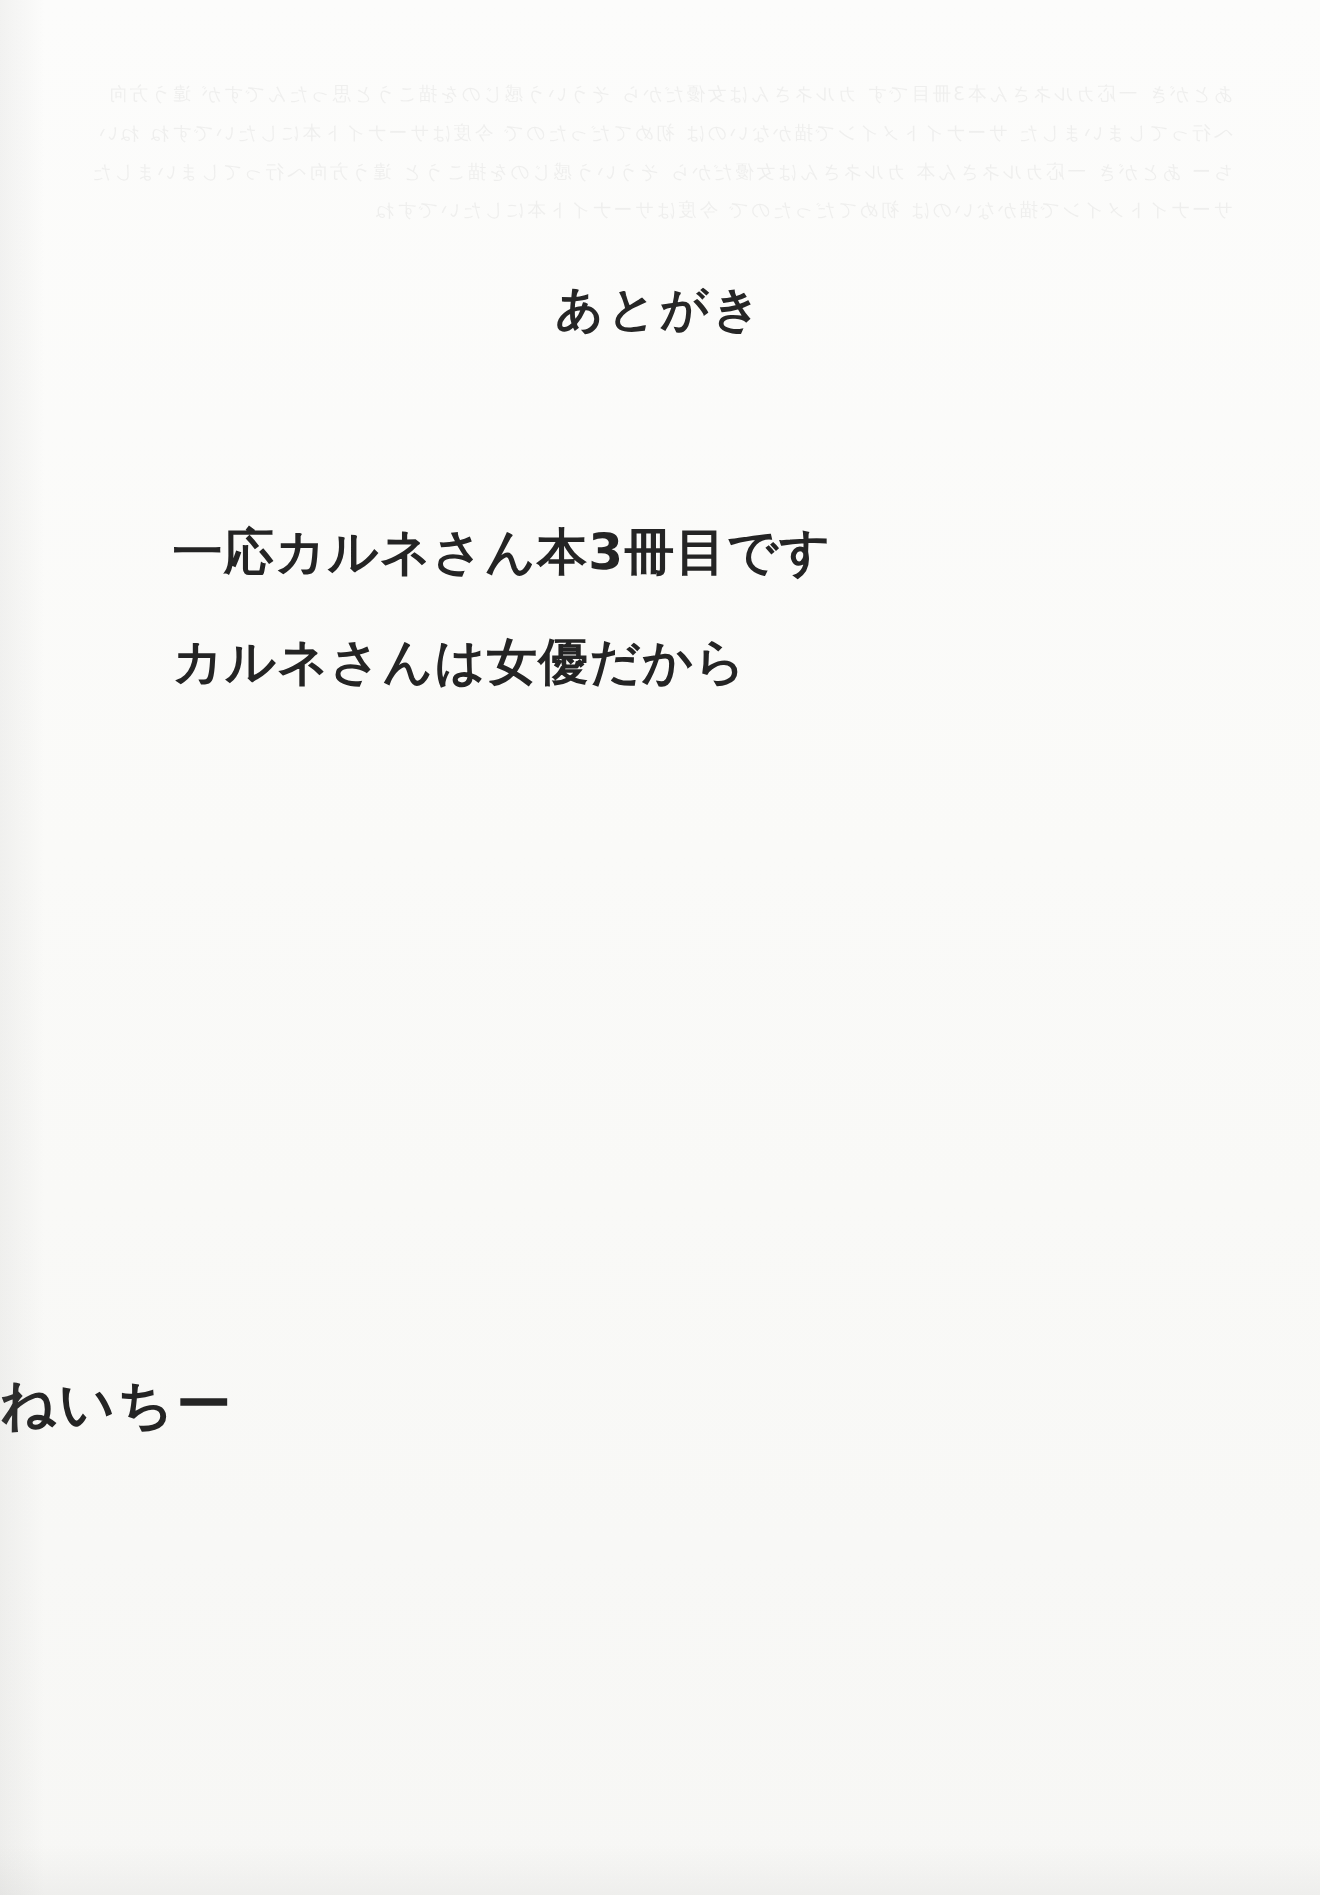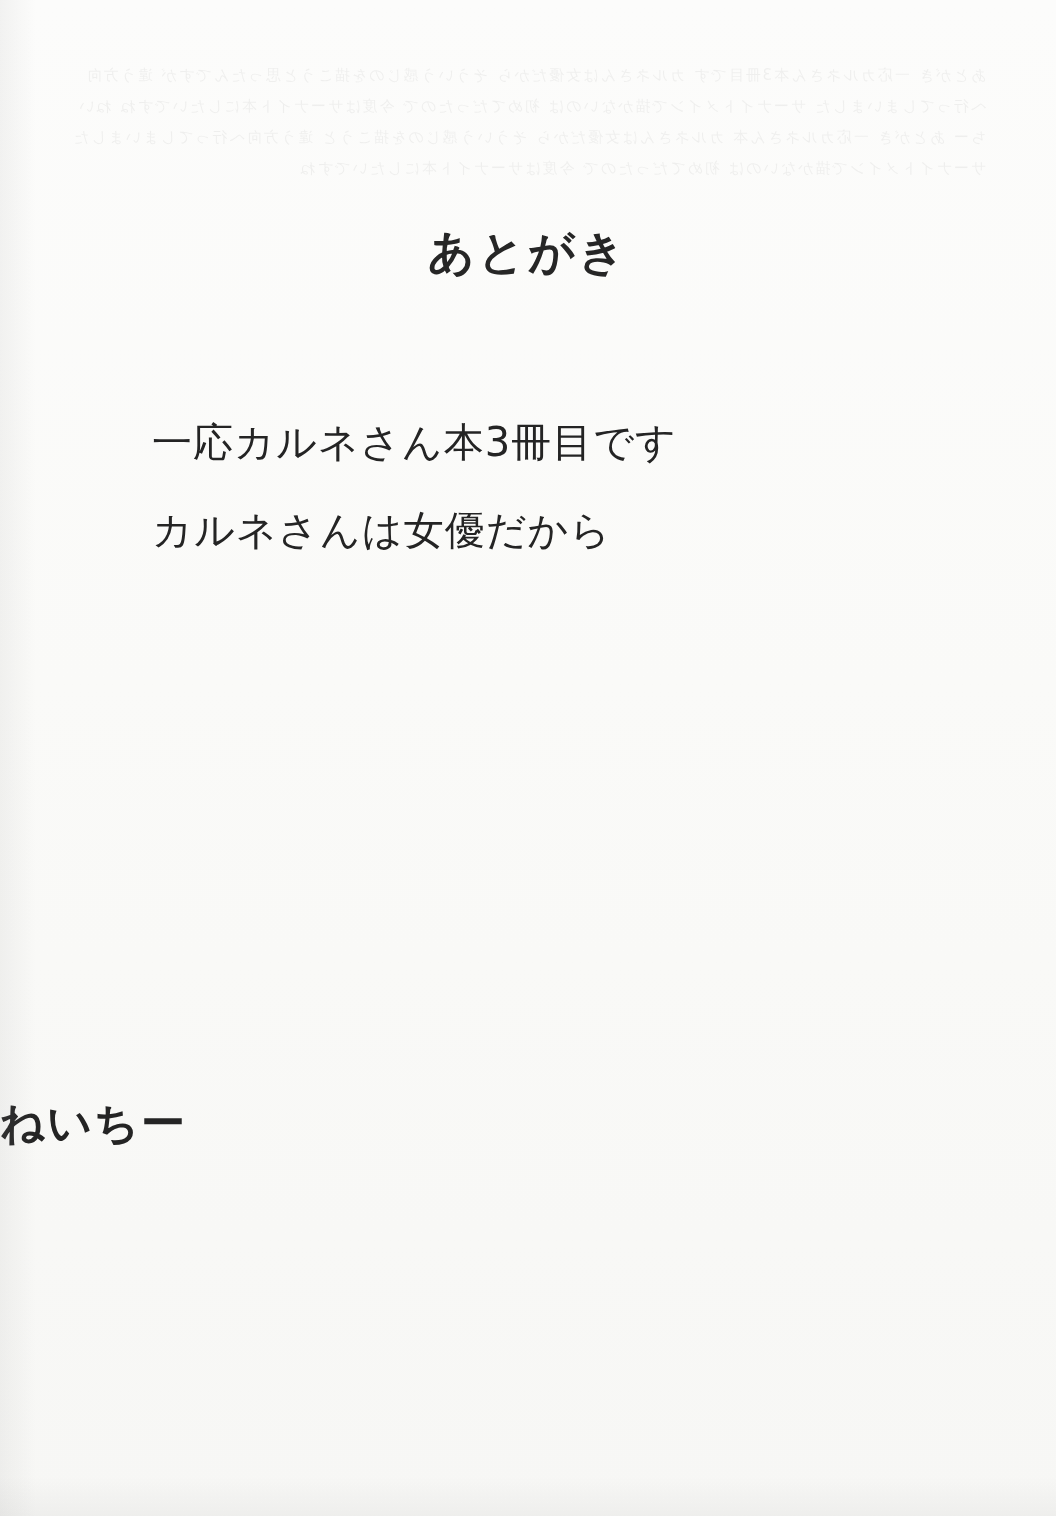--- a/index.html
+++ b/index.html
@@ -42,39 +42,38 @@
   .page {
     position: absolute;
     inset: 0;
   }
   .afterword-title {
     position: absolute;
     top: 222px;
     left: 0;
     width: 100%;
     text-align: center;
-    font-size: 46px;
+    font-size: 38px;
     font-weight: 700;
     letter-spacing: 3px;
     color: #262626;
   }
   .body-block {
     position: absolute;
     top: 398px;
     left: 138px;
     width: 860px;
   }
   .body-line {
     font-size: 40px;
-    font-weight: 400;
+    font-weight: 700;
     line-height: 88px;
     letter-spacing: 1px;
     color: #242424;
     white-space: nowrap;
-    margin-left: 14px;
   }
   .signature {
     position: absolute;
     top: 1094px;
     left: 0;
     width: 100%;
     padding-right: 212px;
     box-sizing: border-box;
     text-align: left;
     font-size: 44px;

